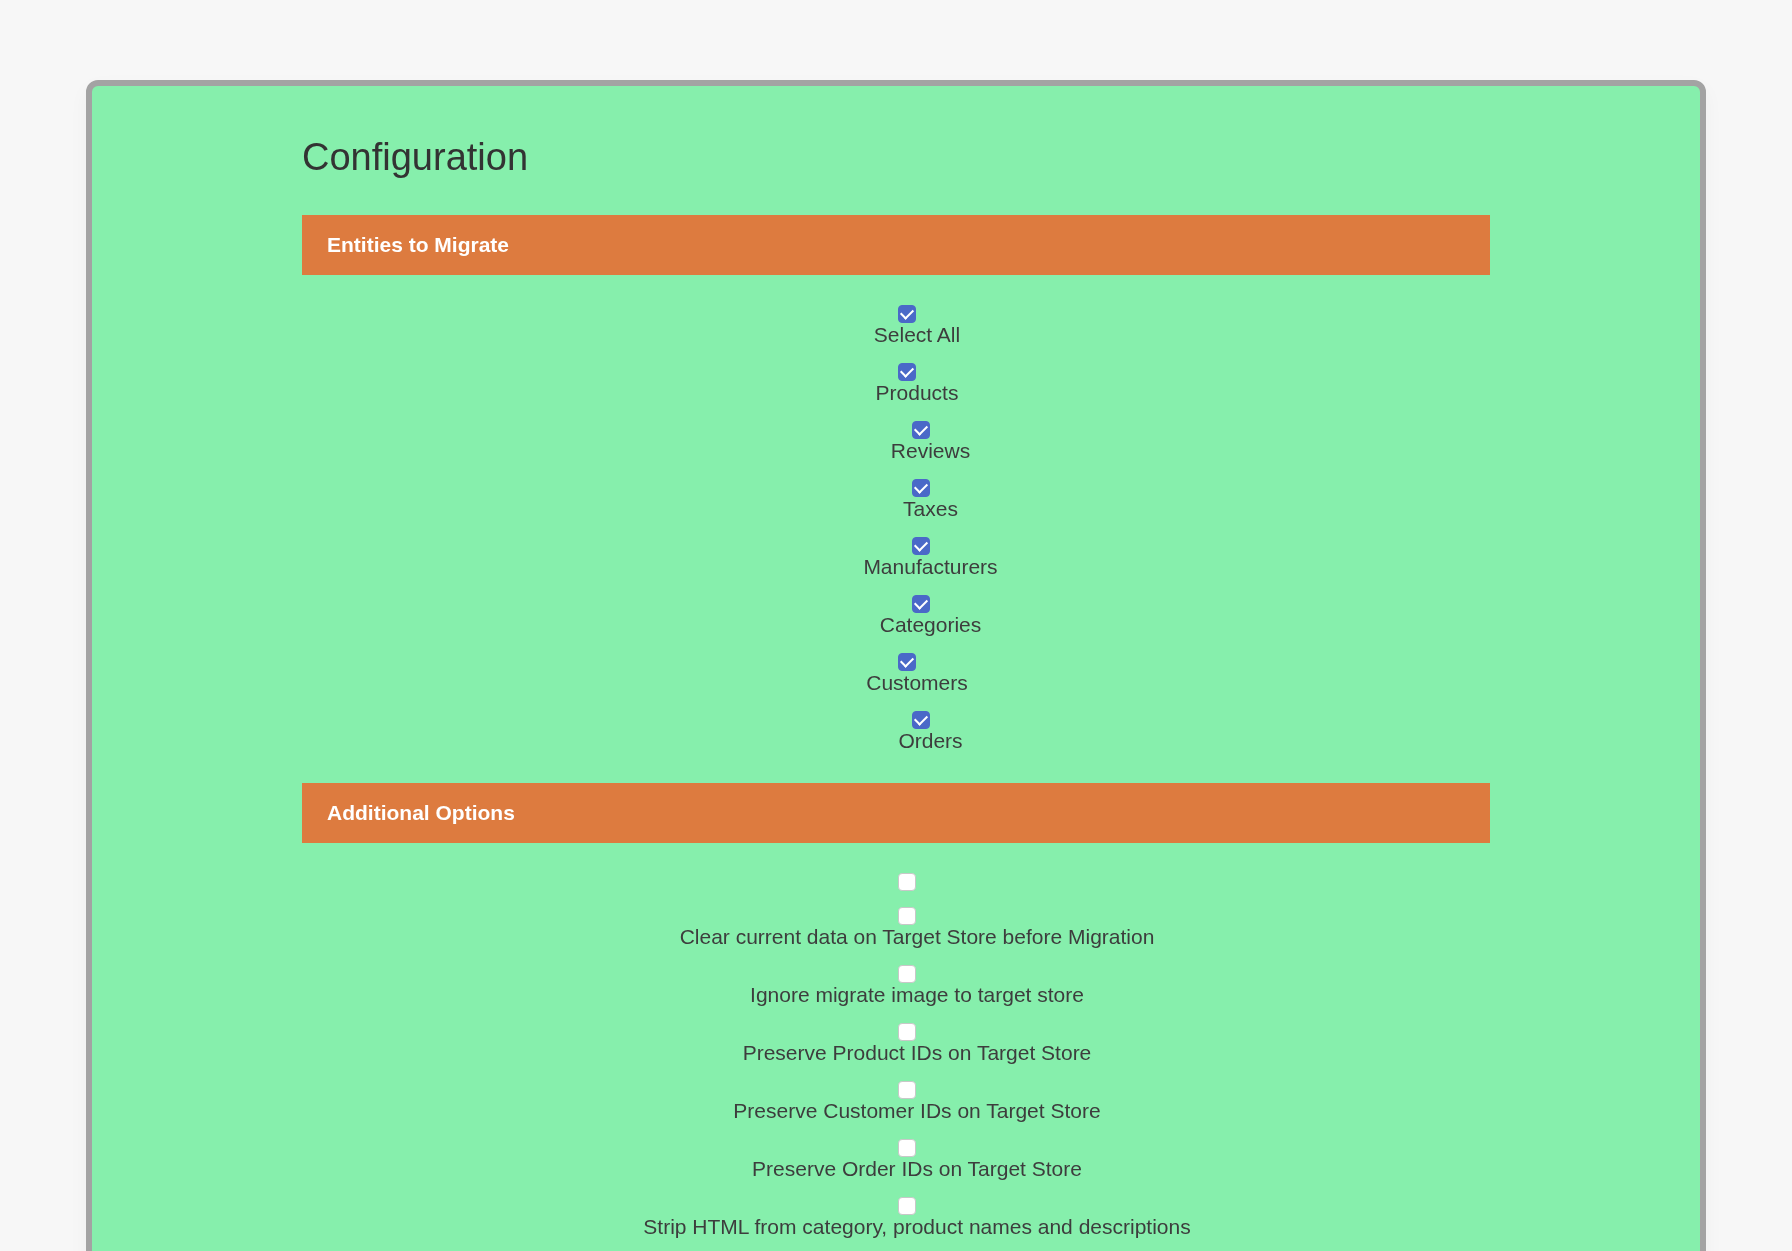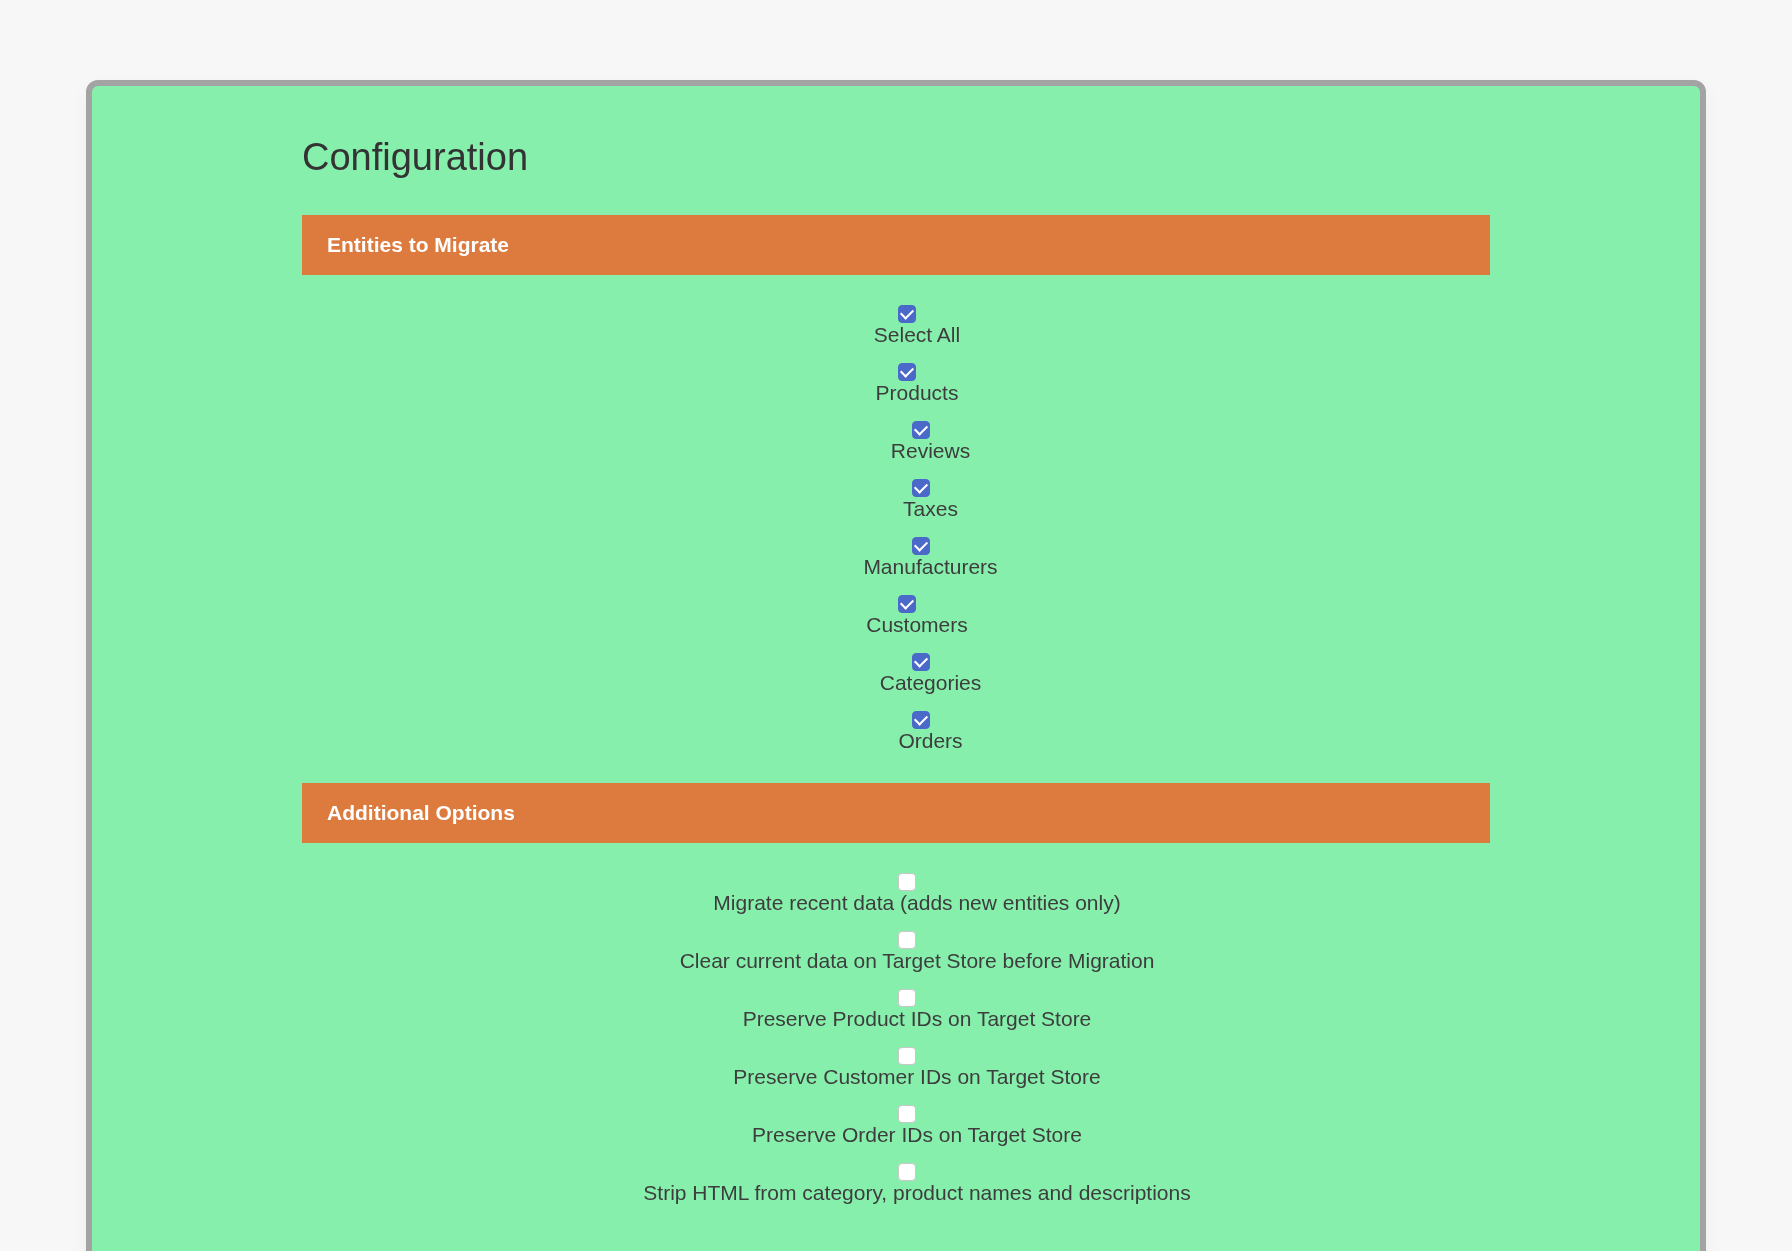--- a/index.html
+++ b/index.html
@@ -104,43 +104,46 @@
         <span class="check-label">Reviews</span>
       </div>
       <div class="check-row indent-1">
         <span class="cbox checked"></span>
         <span class="check-label">Taxes</span>
       </div>
       <div class="check-row indent-1">
         <span class="cbox checked"></span>
         <span class="check-label">Manufacturers</span>
       </div>
+      <div class="check-row indent-1">
+        <span class="cbox checked"></span>
+        <span class="check-label">Categories</span>
+      </div>
       <div class="check-row">
         <span class="cbox checked"></span>
         <span class="check-label">Customers</span>
-      </div>
-      <div class="check-row indent-1">
-        <span class="cbox checked"></span>
-        <span class="check-label">Categories</span>
       </div>
       <div class="check-row indent-1">
         <span class="cbox checked"></span>
         <span class="check-label">Orders</span>
       </div>
     </div>
 
   <div class="section-header">Additional Options</div>
   <div class="section-body" id="options-body">
       <div class="check-row">
         <span class="cbox"></span>
-        <span class="check-label">Migrate recent data (adds new entities only)</span>
       </div>
       <div class="check-row">
         <span class="cbox"></span>
         <span class="check-label">Clear current data on Target Store before Migration</span>
+      </div>
+      <div class="check-row">
+        <span class="cbox"></span>
+        <span class="check-label">Ignore migrate image to target store</span>
       </div>
       <div class="check-row">
         <span class="cbox"></span>
         <span class="check-label">Preserve Product IDs on Target Store</span>
       </div>
       <div class="check-row">
         <span class="cbox"></span>
         <span class="check-label">Preserve Customer IDs on Target Store</span>
       </div>
       <div class="check-row">

